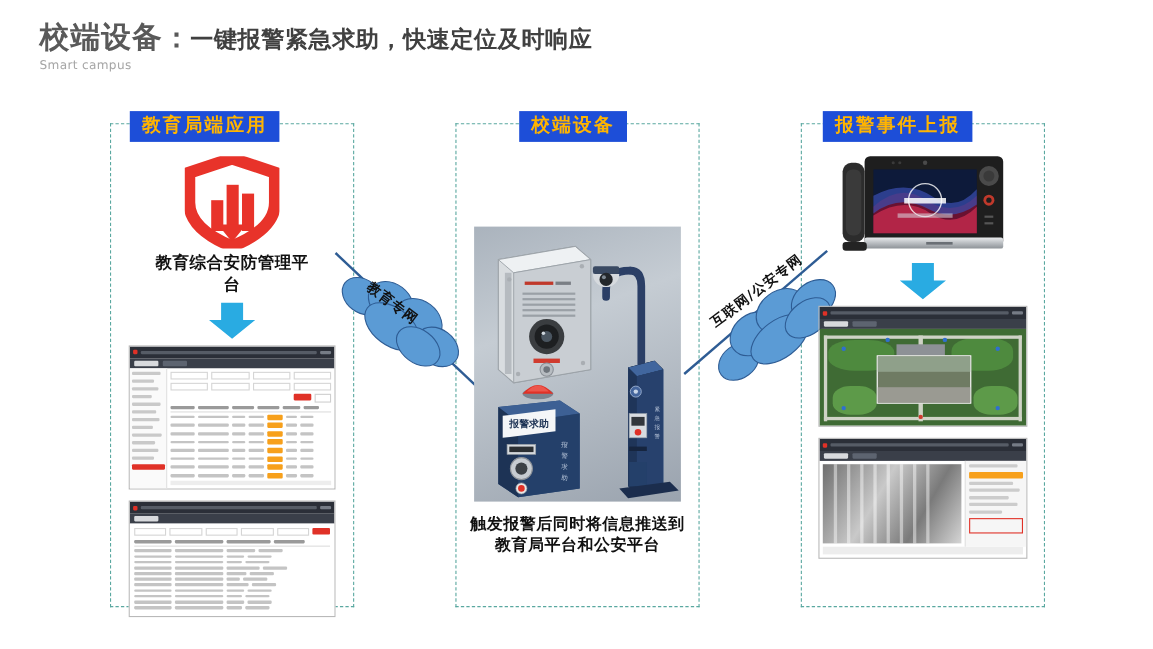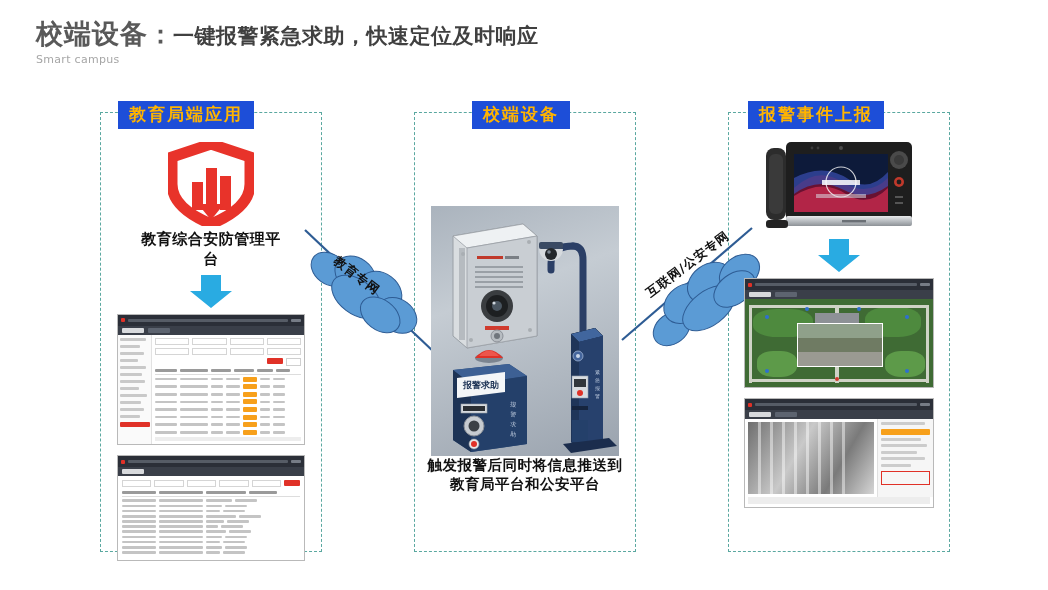--- a/index.html
+++ b/index.html
@@ -606,21 +606,21 @@
         <circle cx="149" cy="187" r="3" fill="#e03127"></circle>
 
         <rect x="141" y="200" width="16" height="4" fill="#16253f"></rect>
         <rect x="141" y="214" width="16" height="22" fill="#24406a"></rect>
 
         <polygon points="132,238 178,232 186,240 140,247" fill="#1b2d4d"></polygon>
       </g>
     </svg>
   </div>
 
-  <div class="caption small" style="margin-top:0;width:196px;margin-left:auto;margin-right:auto;">触发报警后同时将信息推送到教育局平台和公安平台</div>
+  <div class="caption small" style="margin-top:12px;width:196px;margin-left:auto;margin-right:auto;">触发报警后同时将信息推送到教育局平台和公安平台</div>
 </div>
 
 <div class="col" id="col-police">
 
   <div class="intercom" style="margin-top:26px;">
     <svg width="150" height="96" viewBox="0 0 150 96">
 
       <rect x="2" y="10" width="20" height="72" rx="8" fill="#2c2c2c"></rect>
       <rect x="5" y="16" width="14" height="60" rx="6" fill="#3a3a3a"></rect>
 

